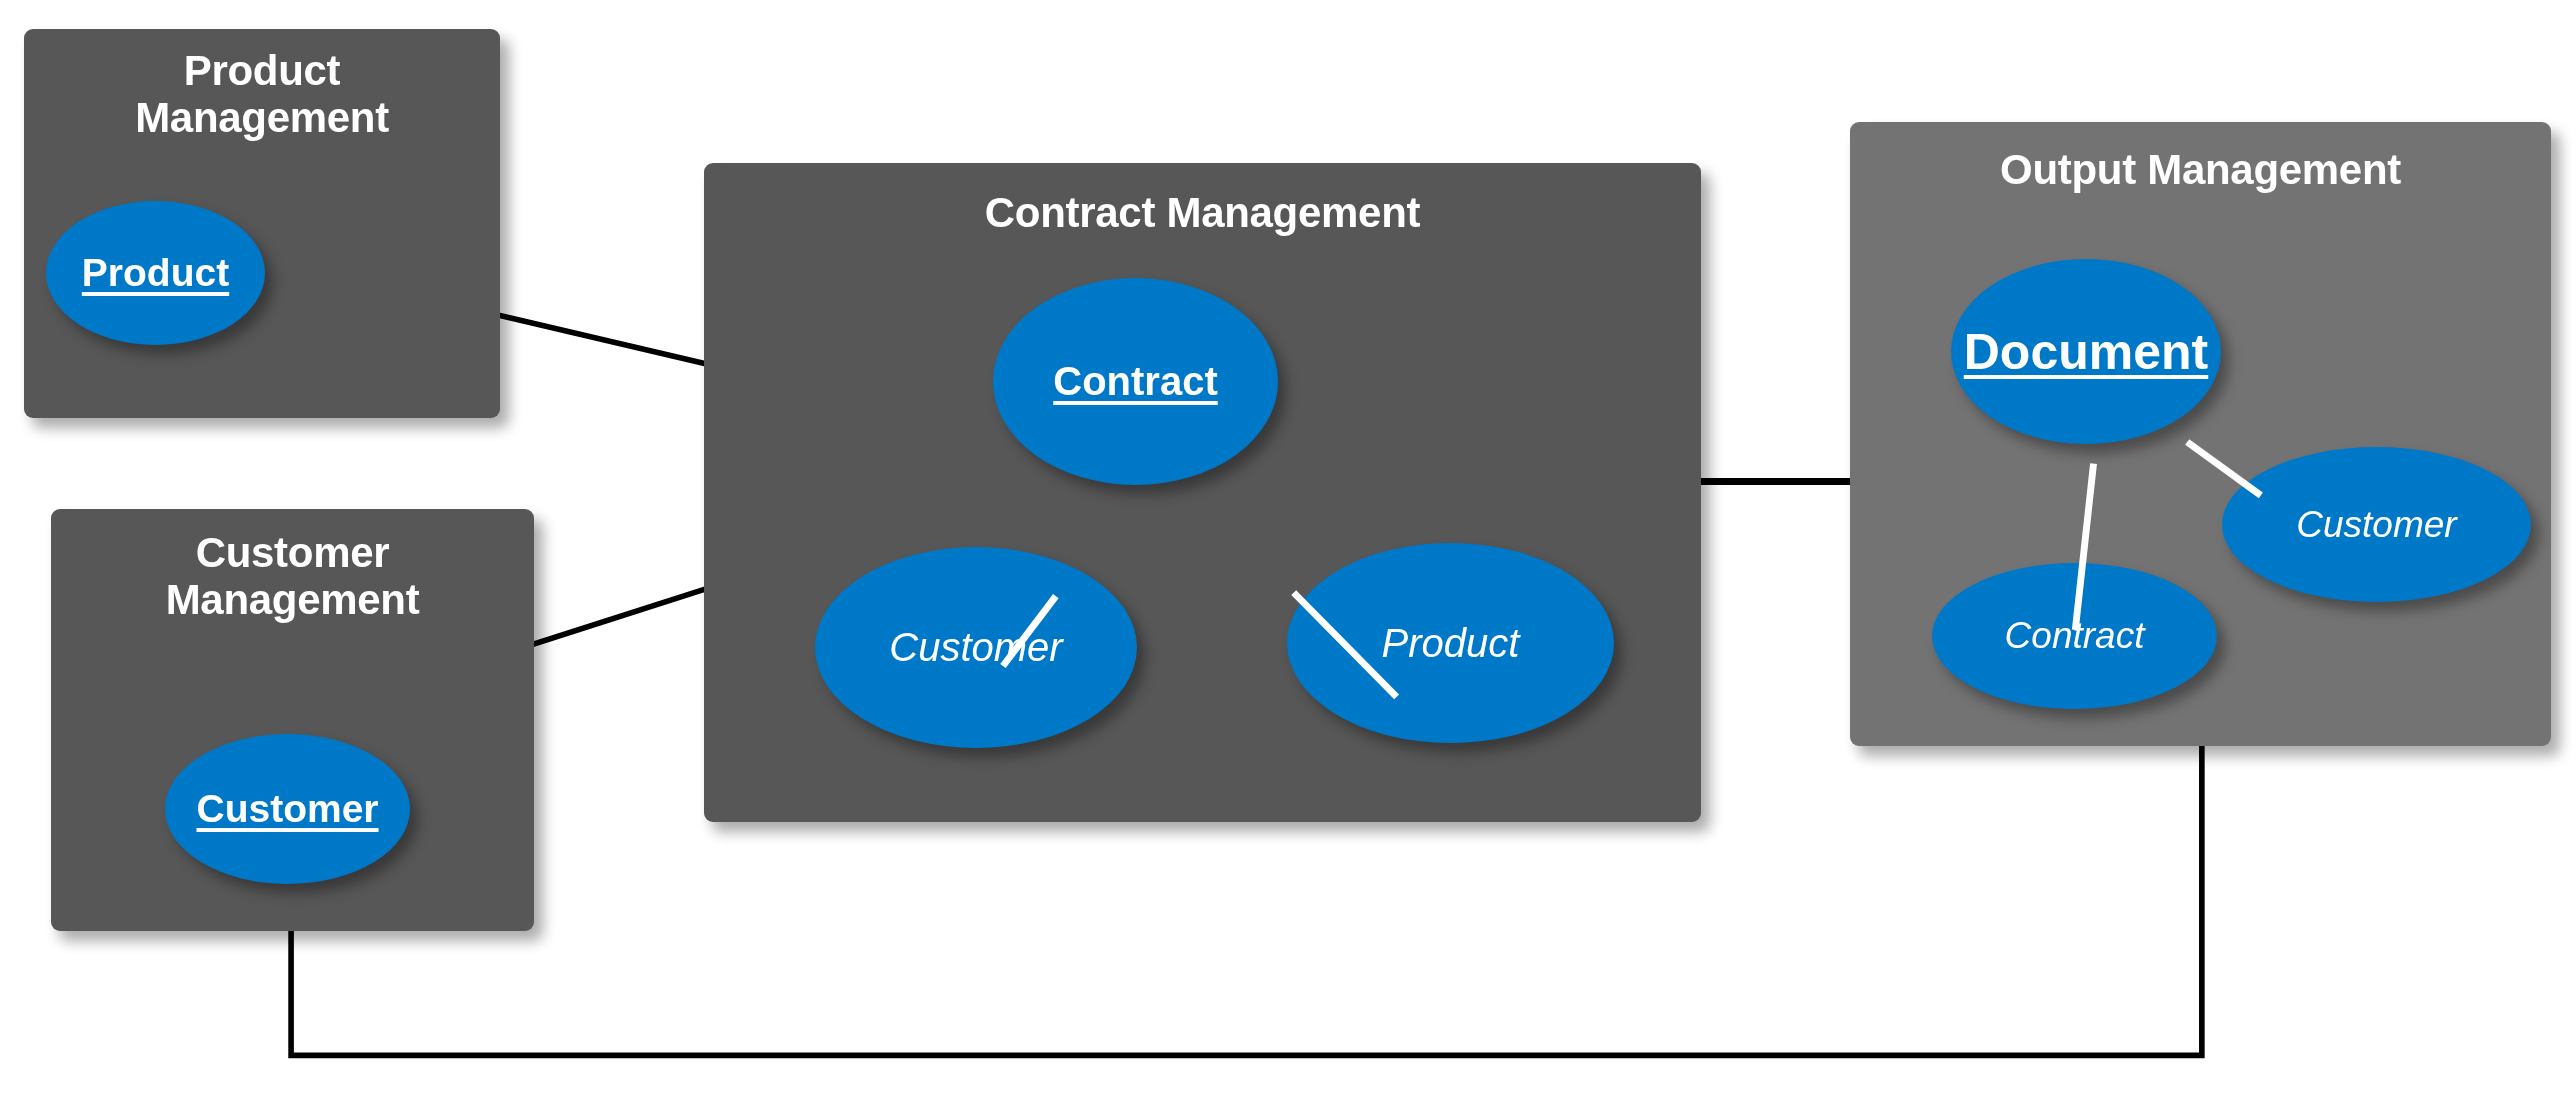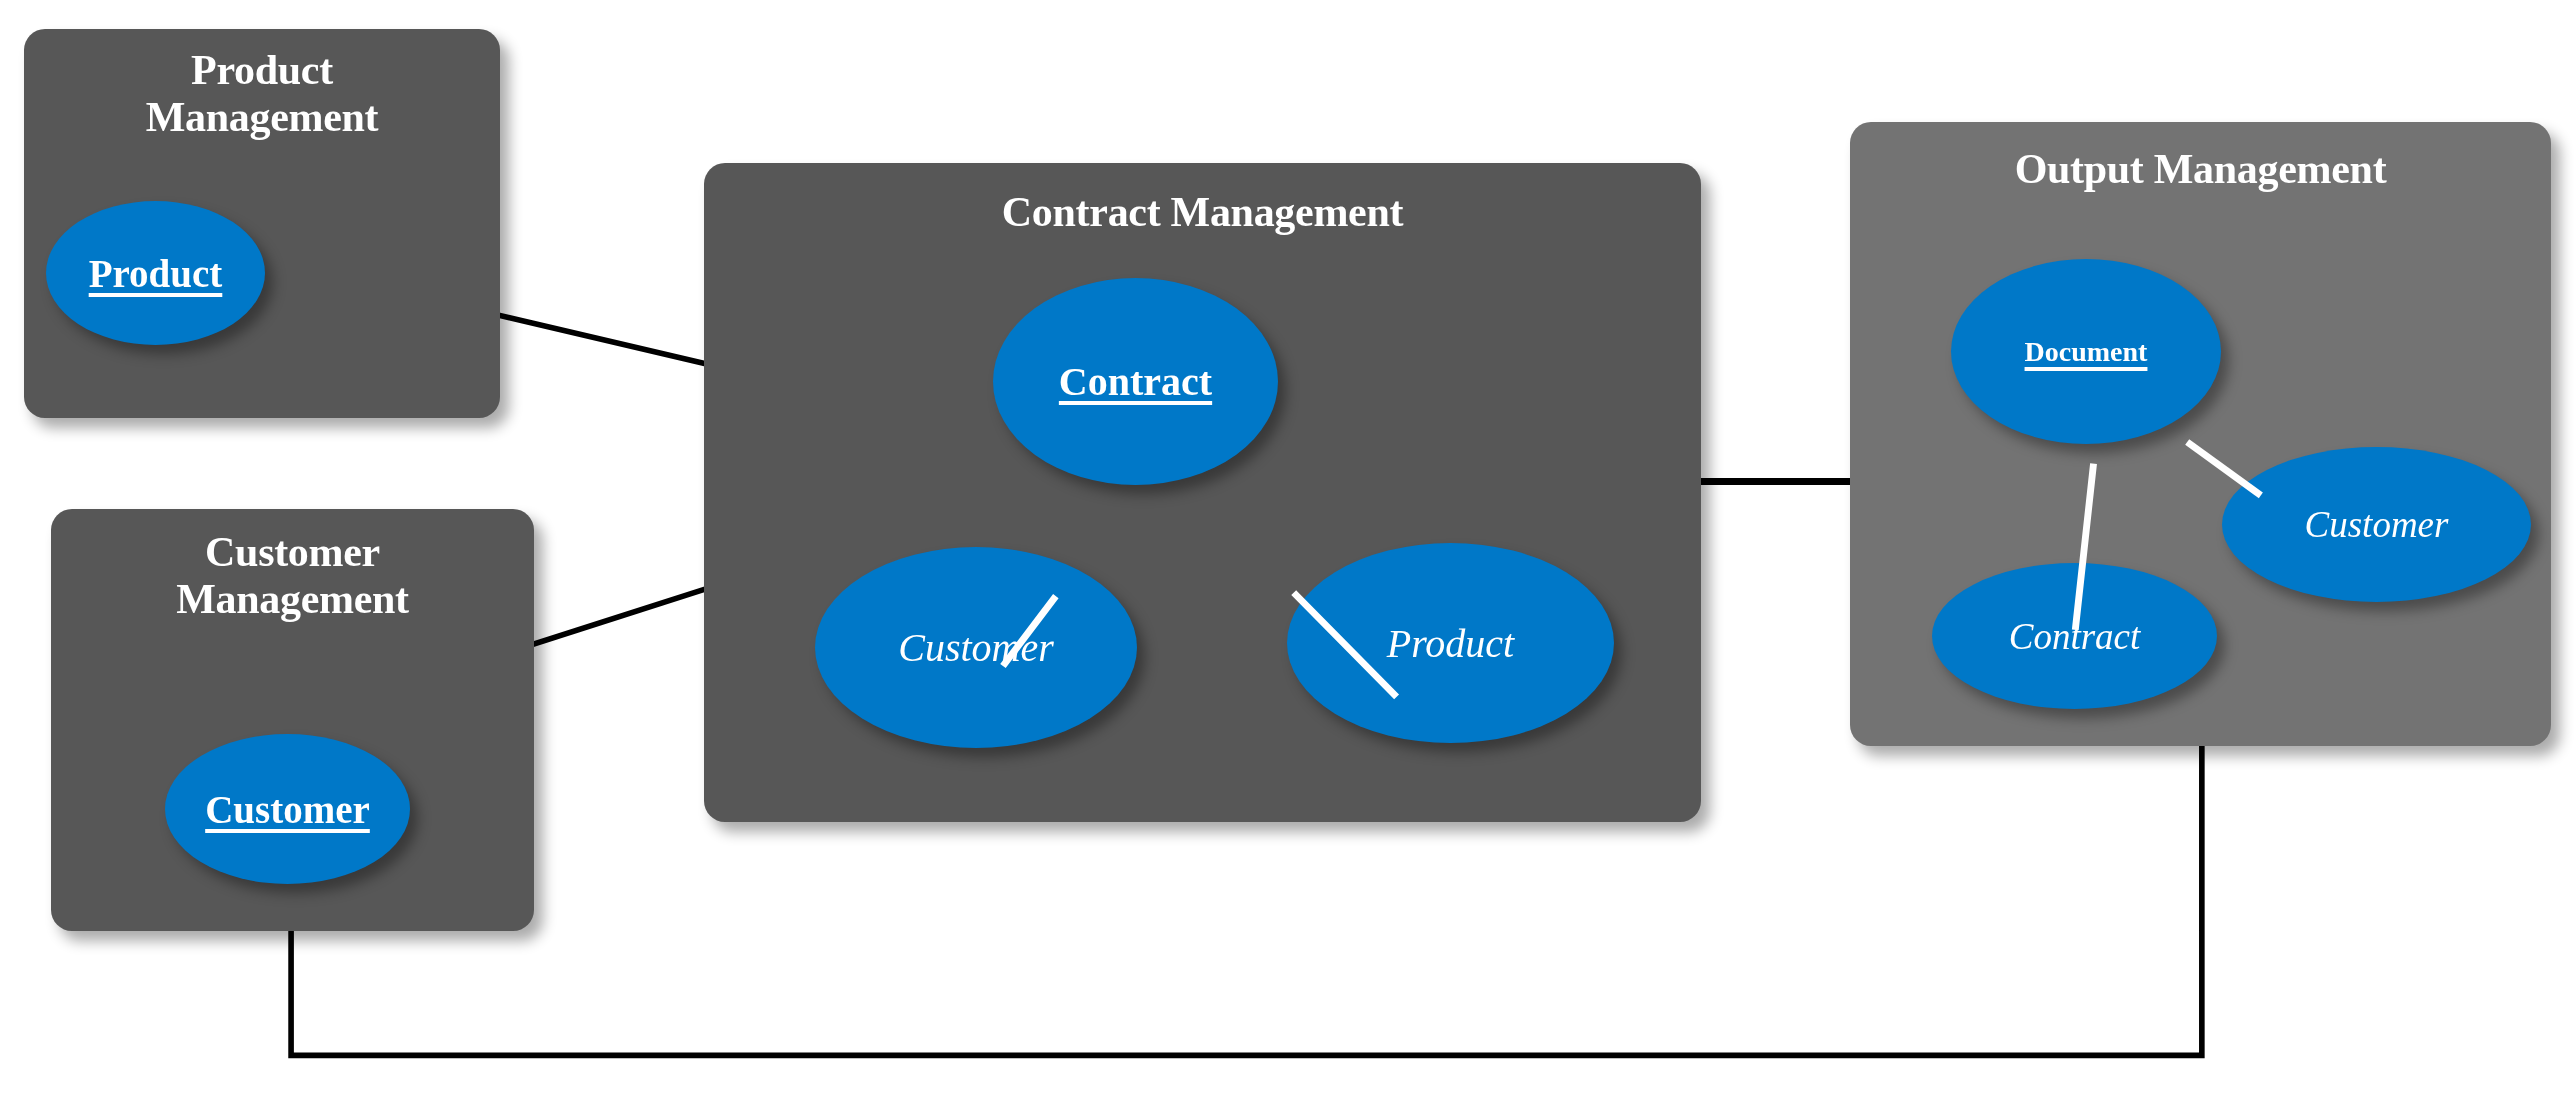--- a/index.html
+++ b/index.html
@@ -21,23 +21,22 @@
     position: absolute;
     left: 0; top: 0;
     width: 2576px;
     height: 1106px;
   }
 
   
   .domain-box {
     position: absolute;
     background: #575757;
-    border-radius: 21px;
+    border-radius: 9px;
     box-shadow: 8.7px 10px 13.7px rgba(0,0,0,0.33);
-    font-family: Liberation Serif, serif;
   }
   .domain-title {
     position: absolute;
     left: 0;
     right: 0;
     text-align: center;
     color: #ffffff;
     font-weight: bold;
     line-height: 1.12;
     letter-spacing: -0.3px;
@@ -116,21 +115,21 @@
       <span class="entity-label" style="font-size: 40px;">Customer</span>
     </div>
     <div class="entity reference" style="left: 583px; top: 380px; width: 327px; height: 200px; background: rgb(0, 120, 200);">
       <span class="entity-label" style="font-size: 40px;">Product</span>
     </div>
   </div>
 
   <div class="domain-box" style="left: 1850px; top: 122px; width: 701px; height: 624px; background: #737373;">
     <div class="domain-title" style="top: 24px; font-size: 42px;">Output Management</div>
     <div class="entity primary" style="left: 101px; top: 137px; width: 270px; height: 185px; background: rgb(0, 120, 200);">
-      <span class="entity-label" style="font-size: 28px;">Document</span>
+      <span class="entity-label" style="font-size: 50px;">Document</span>
     </div>
     <div class="entity reference" style="left: 372px; top: 325px; width: 309px; height: 155px; background: rgb(0, 120, 200);">
       <span class="entity-label" style="font-size: 37px;">Customer</span>
     </div>
     <div class="entity reference" style="left: 82px; top: 441px; width: 285px; height: 146px; background: rgb(0, 120, 200);">
       <span class="entity-label" style="font-size: 37px;">Contract</span>
     </div>
   </div>
 
   <svg id="inner-links" viewBox="0 0 4124 1771" preserveAspectRatio="none">

